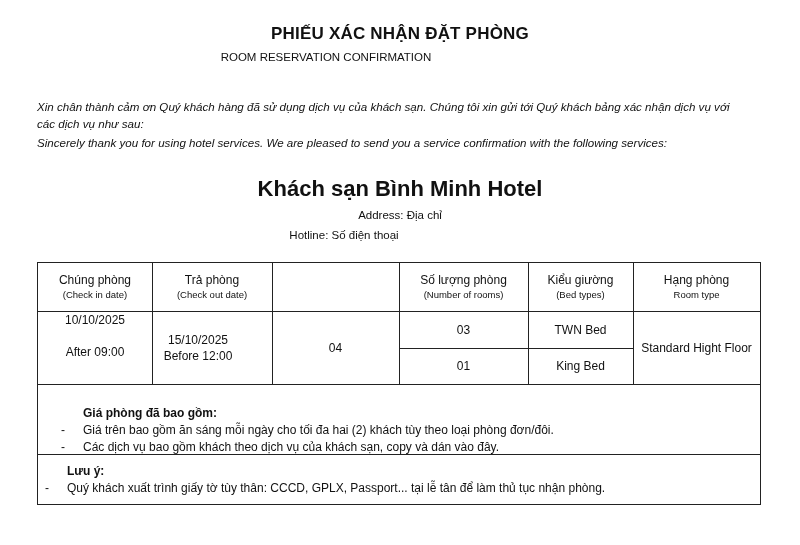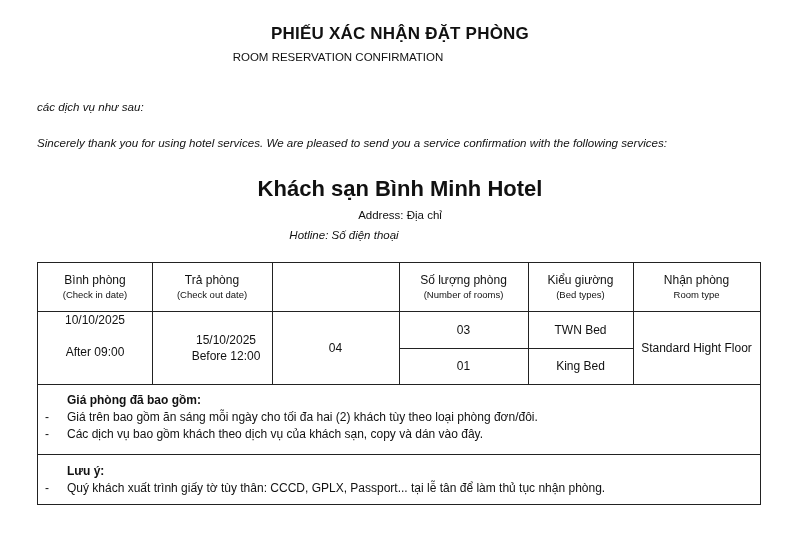--- a/index.html
+++ b/index.html
@@ -1,31 +1,31 @@
 <!DOCTYPE html>
 <html><head>
   <meta charset="utf-8">
   <style>
     * { margin: 0; padding: 0; box-sizing: border-box; }
     html, body { width: 800px; height: 545px; background: #ffffff; overflow: hidden; }
     body { font-family: "Liberation Sans", "DejaVu Sans", sans-serif; color: #111; position: relative; }
 
     .title { position: absolute; top: 24px; left: 0; width: 800px; text-align: center;
       font-size: 17px; font-weight: bold; letter-spacing: 0.2px; }
-    .subtitle { position: absolute; top: 51px; left: 12px; width: 652px; text-align: center;
+    .subtitle { position: absolute; top: 51px; left: 0; width: 652px; text-align: center;
       font-size: 11.5px; }
 
     .intro { position: absolute; left: 37px; width: 730px; font-size: 11.6px; font-style: italic; line-height: 17px; }
     .intro-vi { top: 98px; }
     .intro-en { top: 134px; }
 
     .hotel-name { position: absolute; top: 176px; left: 0; width: 800px; text-align: center;
       font-size: 22px; font-weight: bold; }
     .hotel-address { position: absolute; top: 209px; left: 0; width: 800px; text-align: center; font-size: 11.5px; }
-    .hotel-hotline { position: absolute; top: 229px; left: 0; width: 688px; text-align: center; font-size: 11.5px; font-style: italic; }
+    .hotel-hotline { position: absolute; top: 229px; left: 0; width: 688px; text-align: center; font-size: 11.5px; }
 
     .table-wrap { position: absolute; left: 37px; top: 262px; width: 724px; height: 243px;
       border: 1.2px solid #222; }
     .vline { position: absolute; top: 0; width: 0; border-left: 1.2px solid #222; }
     .hline { position: absolute; height: 0; border-top: 1.2px solid #222; }
 
     .cell { position: absolute; display: flex; flex-direction: column; align-items: center;
       justify-content: center; text-align: center; }
     .hdr-main { font-size: 12px; line-height: 15px; }
     .hdr-sub { font-size: 9.5px; line-height: 13px; }
@@ -37,20 +37,21 @@
     .bullet .dash { position: absolute; left: 7px; }
     .bullet .text { position: absolute; left: 29px; white-space: nowrap; }
   </style>
 </head>
 <body>
 
 <div class="title">PHIẾU XÁC NHẬN ĐẶT PHÒNG</div>
 <div class="subtitle">ROOM RESERVATION CONFIRMATION</div>
 
 <div class="intro intro-vi">
+  <div>Xin chân thành cảm ơn Quý khách hàng đã sử dụng dịch vụ của khách sạn. Chúng tôi xin gửi tới Quý khách bảng xác nhận dịch vụ với</div>
   <div>các dịch vụ như sau:</div>
 </div>
 <div class="intro intro-en">Sincerely thank you for using hotel services. We are pleased to send you a service confirmation with the following services:</div>
 
 <div class="hotel-name">Khách sạn Bình Minh Hotel</div>
 <div class="hotel-address">Address: Địa chỉ</div>
 <div class="hotel-hotline">Hotline: Số điện thoại</div>
 
 <div class="table-wrap">
 
@@ -59,45 +60,45 @@
   <div class="vline" style="left:361px;height:121px;"></div>
   <div class="vline" style="left:490px;height:121px;"></div>
   <div class="vline" style="left:595px;height:121px;"></div>
 
   <div class="hline" style="top:48px;left:0;width:722px;"></div>
   <div class="hline" style="top:85px;left:361px;width:234px;"></div>
   <div class="hline" style="top:121px;left:0;width:722px;"></div>
   <div class="hline" style="top:191px;left:0;width:722px;"></div>
 
   <div class="cell" style="left:0;top:0;width:114px;height:48px;">
-    <span class="hdr-main">Bình phòng</span>
+    <span class="hdr-main">Chúng phòng</span>
     <span class="hdr-sub">(Check in date)</span>
   </div>
   <div class="cell" style="left:114px;top:0;width:120px;height:48px;">
     <span class="hdr-main">Trả phòng</span>
     <span class="hdr-sub">(Check out date)</span>
   </div>
   <div class="cell" style="left:361px;top:0;width:129px;height:48px;">
     <span class="hdr-main">Số lượng phòng</span>
     <span class="hdr-sub">(Number of rooms)</span>
   </div>
   <div class="cell" style="left:490px;top:0;width:105px;height:48px;">
     <span class="hdr-main">Kiểu giường</span>
     <span class="hdr-sub">(Bed types)</span>
   </div>
   <div class="cell" style="left:595px;top:0;width:127px;height:48px;">
-    <span class="hdr-main">Nhận phòng</span>
+    <span class="hdr-main">Hạng phòng</span>
     <span class="hdr-sub">Room type</span>
   </div>
 
   <div class="cell" style="left:0;top:36px;width:114px;height:73px;gap:16px;">
     <span class="val">10/10/2025</span>
     <span class="val">After 09:00</span>
   </div>
-  <div class="cell" style="left:128px;top:48px;width:120px;height:73px;">
+  <div class="cell" style="left:100px;top:48px;width:120px;height:73px;">
     <span class="val">15/10/2025</span>
     <span class="val">Before 12:00</span>
   </div>
   <div class="cell" style="left:234px;top:48px;width:127px;height:73px;">
     <span class="val">04</span>
   </div>
   <div class="cell" style="left:361px;top:48px;width:129px;height:37px;">
     <span class="val">03</span>
   </div>
   <div class="cell" style="left:490px;top:48px;width:105px;height:37px;">
@@ -106,21 +107,21 @@
   <div class="cell" style="left:361px;top:85px;width:129px;height:36px;">
     <span class="val">01</span>
   </div>
   <div class="cell" style="left:490px;top:85px;width:105px;height:36px;">
     <span class="val">King Bed</span>
   </div>
   <div class="cell" style="left:595px;top:48px;width:127px;height:73px;">
     <span class="val">Standard Hight Floor</span>
   </div>
 
-  <div class="section" style="top:121px;height:70px;">
+  <div class="section" style="top:134px;height:70px;margin-left:16px;">
     <div class="section-title" style="top:9px;">Giá phòng đã bao gồm:</div>
     <div class="bullet" style="top:26px;">
       <span class="dash">-</span>
       <span class="text">Giá trên bao gồm ăn sáng mỗi ngày cho tối đa hai (2) khách tùy theo loại phòng đơn/đôi.</span>
     </div>
     <div class="bullet" style="top:43px;">
       <span class="dash">-</span>
       <span class="text">Các dịch vụ bao gồm khách theo dịch vụ của khách sạn, copy và dán vào đây.</span>
     </div>
   </div>

